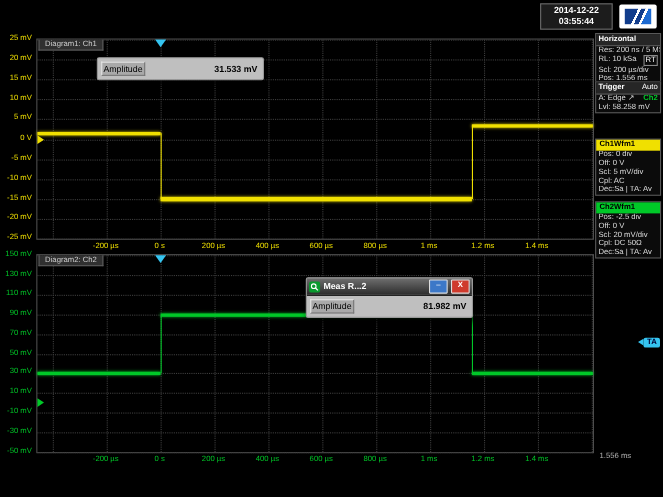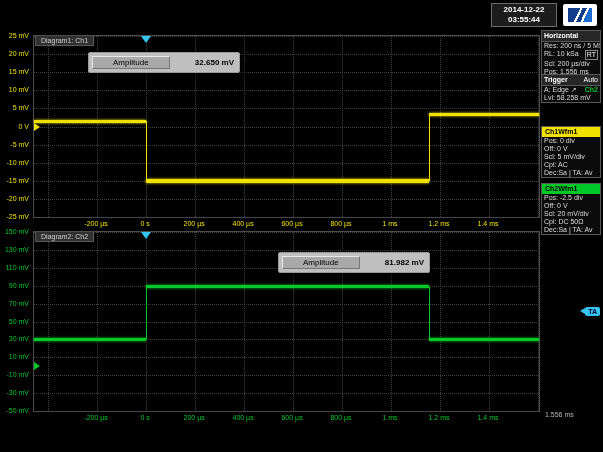--- a/index.html
+++ b/index.html
@@ -41,21 +41,21 @@
   #popup0{left:88px;top:52px;} #popup1{left:278px;top:252px;}
   .meas-title{display:flex;align-items:center;gap:3px;height:13px;padding:1px 2px;
               background:linear-gradient(#6e6e6e,#2c2c2c);border-bottom:1px solid #111;}
   .meas-icon{width:10px;height:10px;background:#089a2e;border-radius:2px;flex:0 0 auto;display:flex;align-items:center;justify-content:center;}
   .meas-title-text{flex:1;color:#fff;font-size:8px;font-weight:bold;white-space:nowrap;overflow:hidden;}
   .win-btn{width:15px;height:11px;font-size:7px;line-height:10px;text-align:center;color:#fff;
            border:1px solid #ddd;border-radius:1px;flex:0 0 auto;cursor:pointer;}
   .win-min{background:#3c78c8;} .win-close{background:#cf3a2c;font-weight:bold;}
   .meas-body{display:flex;gap:4px;align-items:center;padding:3px 3px;}
   .meas-chip{background:#a9a9a9;border:1px solid #777;border-top-color:#e8e8e8;border-left-color:#e8e8e8;
-             font-size:8px;color:#000;padding:1px 20px;white-space:nowrap;}
+             font-size:8px;color:#000;padding:1px 1px;white-space:nowrap;}
   .meas-value{flex:1;text-align:right;font-size:8px;font-weight:bold;color:#000;padding-right:2px;}
 
   
   .panel{position:absolute;left:541px;width:60px;box-sizing:border-box;background:rgba(12,12,12,.95);
          border:1px solid #585858;color:#ddd;font-size:7px;line-height:8px;z-index:6;}
   .panel-header{display:flex;justify-content:space-between;align-items:center;background:#262626;
                 border-bottom:1px solid #585858;color:#fff;font-weight:bold;padding:1px 2px;}
   .prow{display:flex;justify-content:space-between;padding:0 2px;white-space:nowrap;overflow:hidden;}
   .rt-badge{border:1px solid #888;padding:0 1px;color:#fff;}
   #panel-horizontal{top:30px;}
@@ -199,25 +199,36 @@
       <div class="xlab" style="left: 259.065px; color: rgb(0, 200, 40);">600 µs</div>
       <div class="xlab" style="left: 308.05px; color: rgb(0, 200, 40);">800 µs</div>
       <div class="xlab" style="left: 357.035px; color: rgb(0, 200, 40);">1 ms</div>
       <div class="xlab" style="left: 406.02px; color: rgb(0, 200, 40);">1.2 ms</div>
       <div class="xlab" style="left: 455.005px; color: rgb(0, 200, 40);">1.4 ms</div>
     </div>
 
   <div class="meas-popup" id="popup0">
     <div class="meas-body">
       <div class="meas-chip">Amplitude</div>
-      <div class="meas-value">32.650 mV</div>
+      <div class="meas-value">31.533 mV</div>
     </div>
   </div>
 
   <div class="meas-popup" id="popup1">
+    <div class="meas-title">
+      <div class="meas-icon">
+        <svg width="8" height="8" viewBox="0 0 8 8">
+            <circle cx="3.2" cy="3.2" r="2.1" fill="none" stroke="#fff" stroke-width="1"></circle>
+            <line x1="4.8" y1="4.8" x2="7" y2="7" stroke="#fff" stroke-width="1.2"></line>
+          </svg>
+      </div>
+      <div class="meas-title-text">Meas R...2</div>
+      <div class="win-btn win-min">–</div>
+      <div class="win-btn win-close">X</div>
+    </div>
     <div class="meas-body">
       <div class="meas-chip">Amplitude</div>
       <div class="meas-value">81.982 mV</div>
     </div>
   </div>
 
   <div class="panel" id="panel-horizontal">
     <div class="panel-header">
       <span>Horizontal</span>
     </div>

